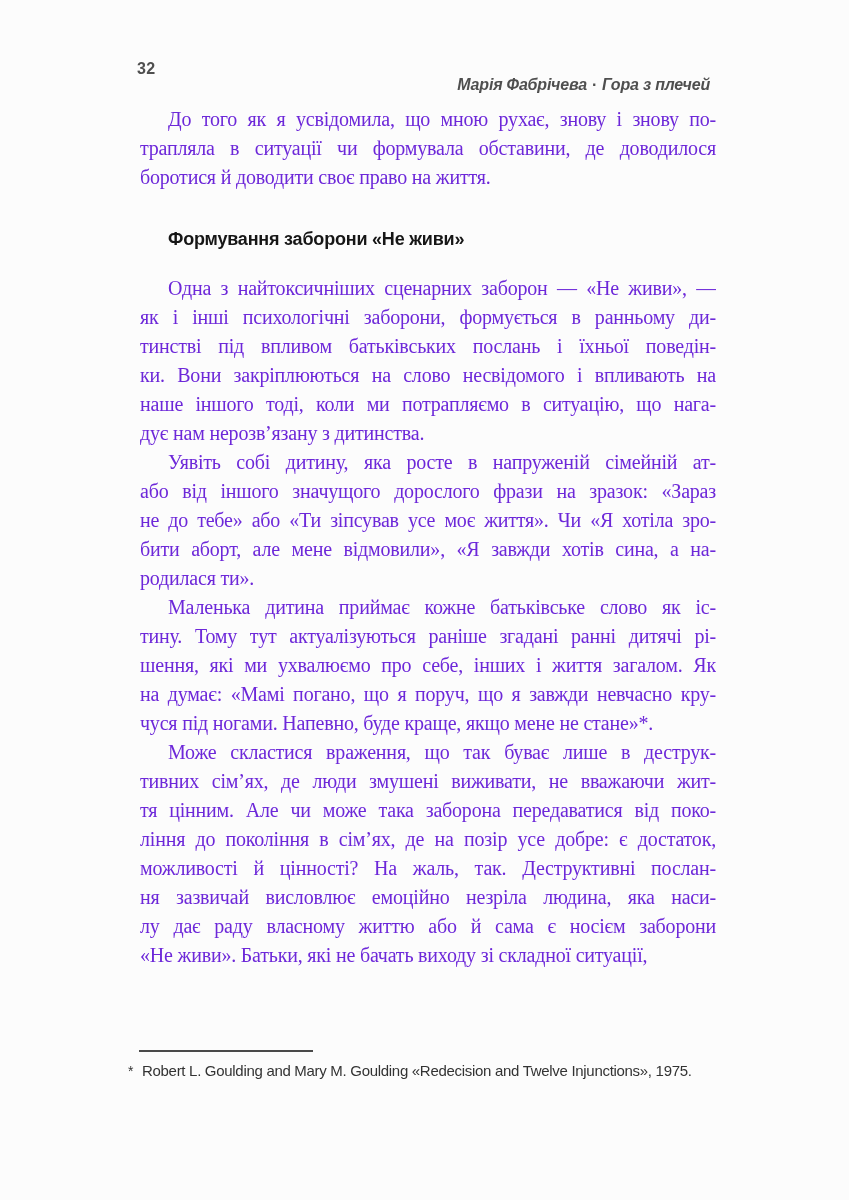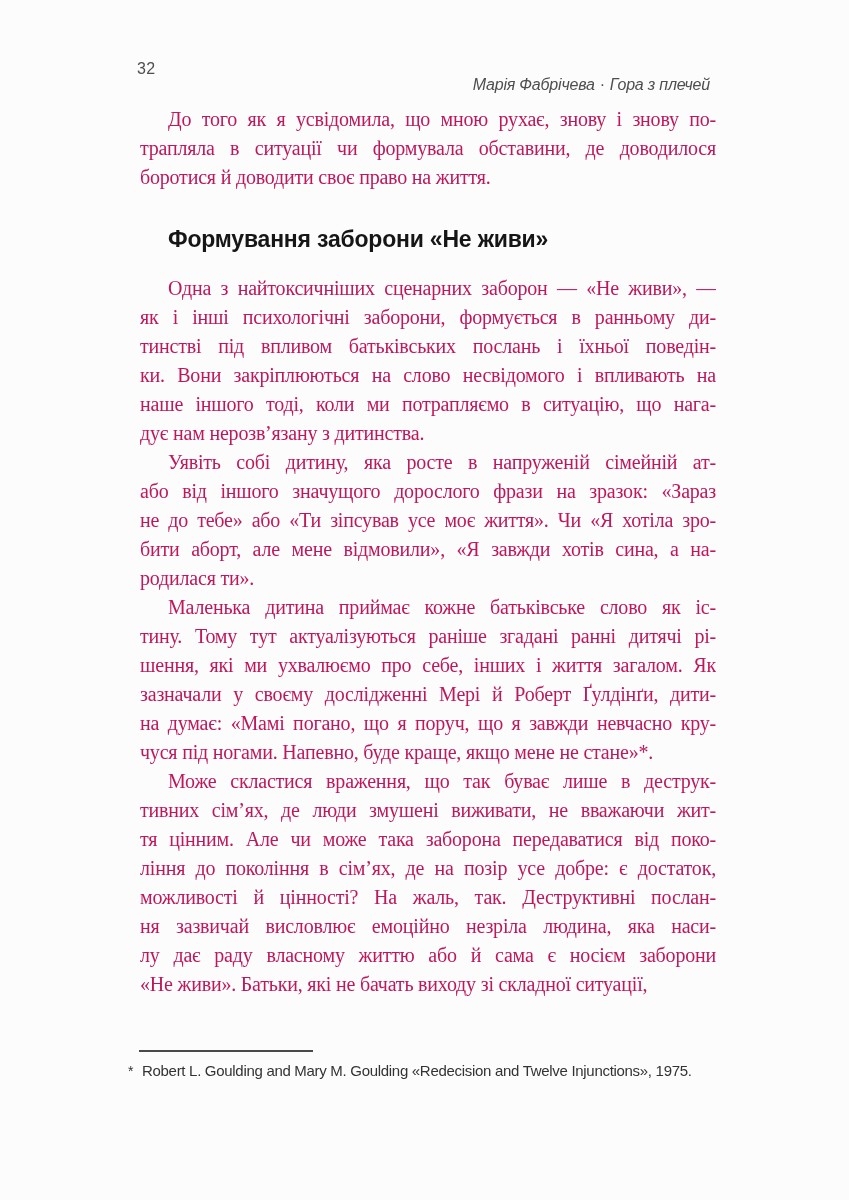--- a/index.html
+++ b/index.html
@@ -19,20 +19,21 @@
   .runhead {
     position: absolute;
     top: 58px;
     left: 137px;
     right: 133px;
     height: 24px;
     font-family: "Liberation Sans", "DejaVu Sans", sans-serif;
     font-size: 16px;
     line-height: 22px;
     color: #4f4f4f;
+    font-weight: bold;
   }
   .page-number {
     position: absolute;
     left: 0;
     top: 0;
     letter-spacing: 0.3px;
   }
   .runhead-right {
     position: absolute;
     right: 6px;
@@ -44,21 +45,21 @@
   .runhead-sep {
     padding: 0 5px;
     font-style: normal;
   }
 
   
   .text-col {
     position: absolute;
     left: 140px;
     width: 576px;
-    color: #be185d;
+    color: #6d28d9;
     font-size: 20px;
     line-height: 29px;
     letter-spacing: -0.2px;
   }
   .intro-para   { top: 105px; }
   .body-flow    { top: 274px; }
 
   .line {
     height: 29px;
     overflow: hidden;
@@ -70,21 +71,21 @@
   .line.last  { text-align-last: left; white-space: normal; }
 
   
   .section-heading {
     position: absolute;
     left: 168px;
     top: 225px;
     margin: 0;
     font-family: "Liberation Sans", "DejaVu Sans", sans-serif;
     font-weight: 700;
-    font-size: 23px;
+    font-size: 18px;
     line-height: 29px;
     letter-spacing: -0.2px;
     color: #161616;
     white-space: nowrap;
   }
 
   
   .footnote-rule {
     position: absolute;
     left: 139px;
@@ -143,21 +144,20 @@
         <div class="line first">Уявіть собі дитину, яка росте в напруженій сімейній ат-</div>
         <div class="line">або від іншого значущого дорослого фрази на зразок: «Зараз</div>
         <div class="line">не до тебе» або «Ти зіпсував усе моє життя». Чи «Я хотіла зро-</div>
         <div class="line">бити аборт, але мене відмовили», «Я завжди хотів сина, а на-</div>
         <div class="line last">родилася ти».</div>
       </div>
       <div>
         <div class="line first">Маленька дитина приймає кожне батьківське слово як іс-</div>
         <div class="line">тину. Тому тут актуалізуються раніше згадані ранні дитячі рі-</div>
         <div class="line">шення, які ми ухвалюємо про себе, інших і життя загалом. Як</div>
-        <div class="line">зазначали у своєму дослідженні Мері й Роберт Ґулдінґи, дити-</div>
         <div class="line">на думає: «Мамі погано, що я поруч, що я завжди невчасно кру-</div>
         <div class="line last">чуся під ногами. Напевно, буде краще, якщо мене не стане»*.</div>
       </div>
       <div>
         <div class="line first">Може скластися враження, що так буває лише в деструк-</div>
         <div class="line">тивних сім’ях, де люди змушені виживати, не вважаючи жит-</div>
         <div class="line">тя цінним. Але чи може така заборона передаватися від поко-</div>
         <div class="line">ління до покоління в сім’ях, де на позір усе добре: є достаток,</div>
         <div class="line">можливості й цінності? На жаль, так. Деструктивні послан-</div>
         <div class="line">ня зазвичай висловлює емоційно незріла людина, яка наси-</div>

